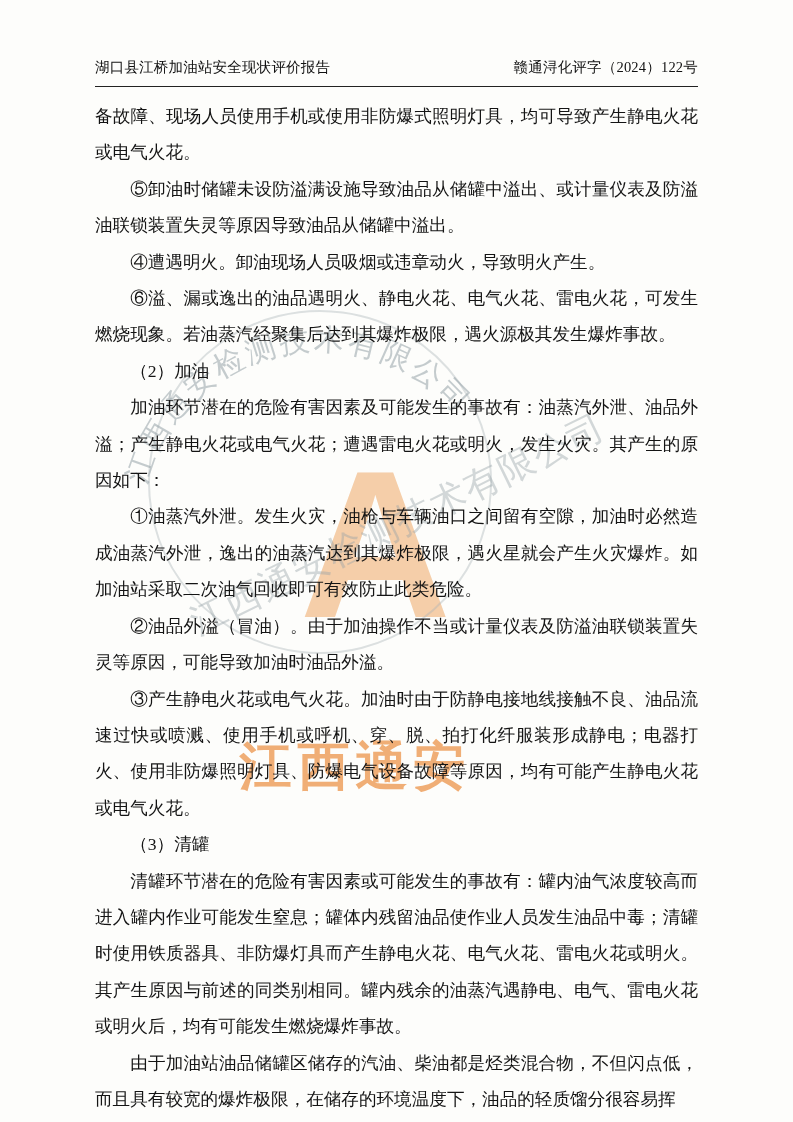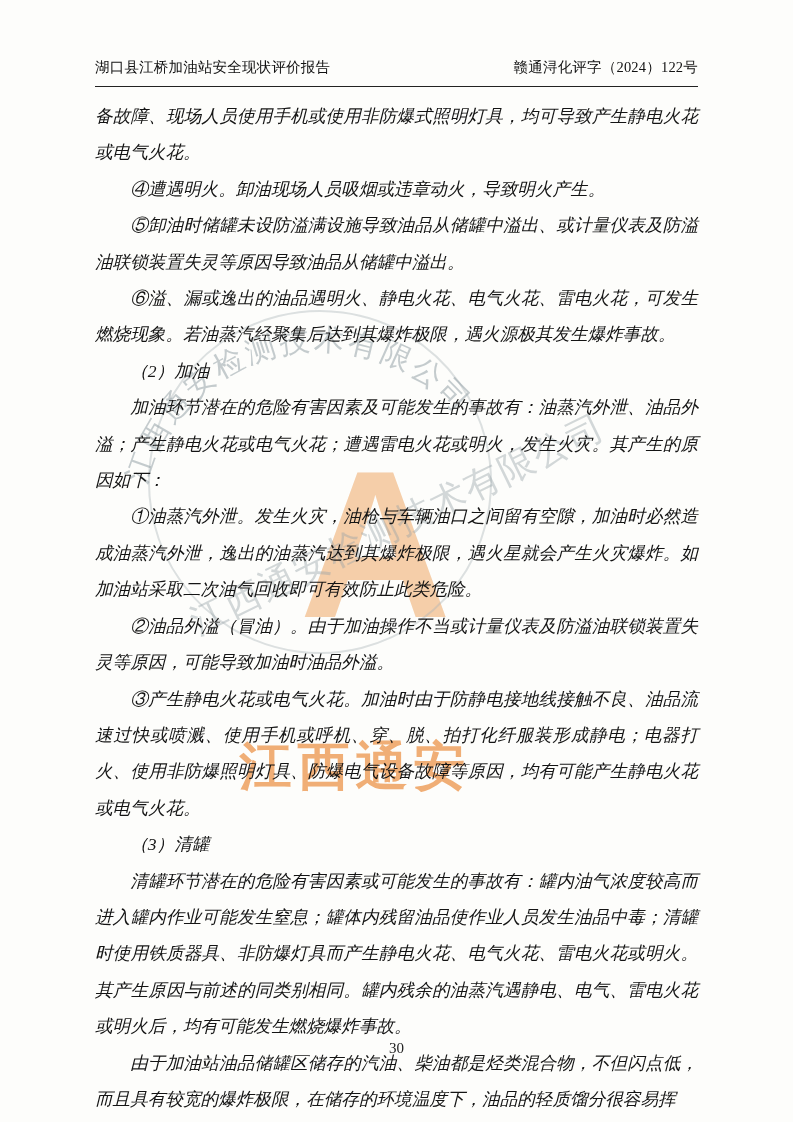--- a/index.html
+++ b/index.html
@@ -52,21 +52,20 @@
     font-size: 17.6px;
     line-height: 36.4px;
     text-align: justify;
     text-justify: inter-ideograph;
     color: #141414;
     z-index: 3;
   }
   .content p {
     margin: 0;
     text-indent: 0;
-    font-style: italic;
   }
   .content p.indent {
     text-indent: 2em;
   }
 
   
   .watermark {
     position: absolute;
     left: 0;
     top: 0;
@@ -177,30 +176,27 @@
   </div>
 
   <div class="header">
     <div class="header-left">湖口县江桥加油站安全现状评价报告</div>
     <div class="header-right">赣通浔化评字（2024）122号</div>
   </div>
   <div class="header-rule"></div>
 
   <div class="content">
     <p>备故障、现场人员使用手机或使用非防爆式照明灯具，均可导致产生静电火花或电气火花。</p>
+    <p class="indent">⑤卸油时储罐未设防溢满设施导致油品从储罐中溢出、或计量仪表及防溢油联锁装置失灵等原因导致油品从储罐中溢出。</p>
     <p class="indent">④遭遇明火。卸油现场人员吸烟或违章动火，导致明火产生。</p>
-    <p class="indent">⑤卸油时储罐未设防溢满设施导致油品从储罐中溢出、或计量仪表及防溢油联锁装置失灵等原因导致油品从储罐中溢出。</p>
     <p class="indent">⑥溢、漏或逸出的油品遇明火、静电火花、电气火花、雷电火花，可发生燃烧现象。若油蒸汽经聚集后达到其爆炸极限，遇火源极其发生爆炸事故。</p>
     <p class="indent">（2）加油</p>
     <p class="indent">加油环节潜在的危险有害因素及可能发生的事故有：油蒸汽外泄、油品外溢；产生静电火花或电气火花；遭遇雷电火花或明火，发生火灾。其产生的原因如下：</p>
     <p class="indent">①油蒸汽外泄。发生火灾，油枪与车辆油口之间留有空隙，加油时必然造成油蒸汽外泄，逸出的油蒸汽达到其爆炸极限，遇火星就会产生火灾爆炸。如加油站采取二次油气回收即可有效防止此类危险。</p>
     <p class="indent">②油品外溢（冒油）。由于加油操作不当或计量仪表及防溢油联锁装置失灵等原因，可能导致加油时油品外溢。</p>
     <p class="indent">③产生静电火花或电气火花。加油时由于防静电接地线接触不良、油品流速过快或喷溅、使用手机或呼机、穿、脱、拍打化纤服装形成静电；电器打火、使用非防爆照明灯具、防爆电气设备故障等原因，均有可能产生静电火花或电气火花。</p>
     <p class="indent">（3）清罐</p>
     <p class="indent">清罐环节潜在的危险有害因素或可能发生的事故有：罐内油气浓度较高而进入罐内作业可能发生窒息；罐体内残留油品使作业人员发生油品中毒；清罐时使用铁质器具、非防爆灯具而产生静电火花、电气火花、雷电火花或明火。其产生原因与前述的同类别相同。罐内残余的油蒸汽遇静电、电气、雷电火花或明火后，均有可能发生燃烧爆炸事故。</p>
     <p class="indent">由于加油站油品储罐区储存的汽油、柴油都是烃类混合物，不但闪点低，而且具有较宽的爆炸极限，在储存的环境温度下，油品的轻质馏分很容易挥</p>
   </div>
 
-  <div class="footer">
-    <span>30</span>
-  </div>
 
 </div>
 
 </body></html>

